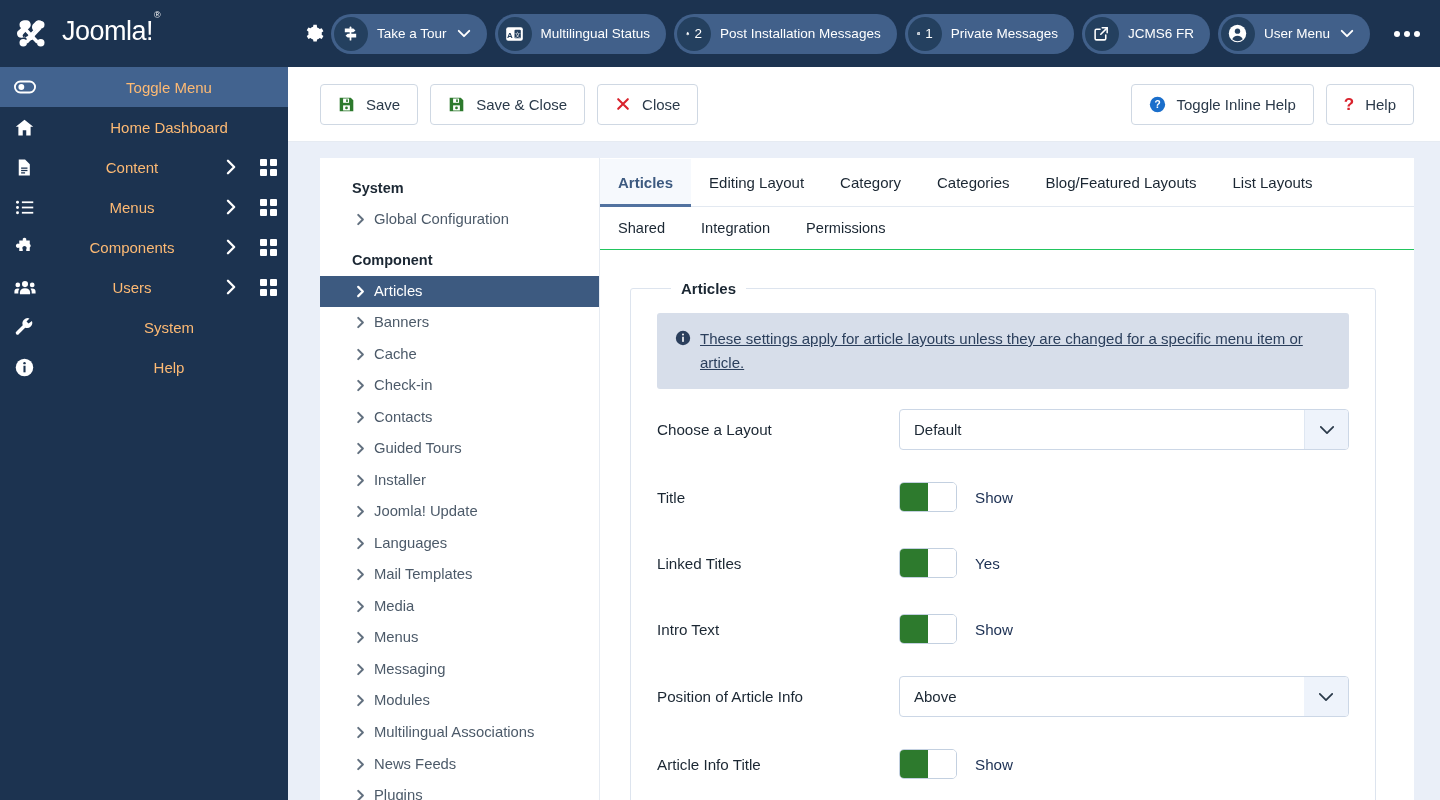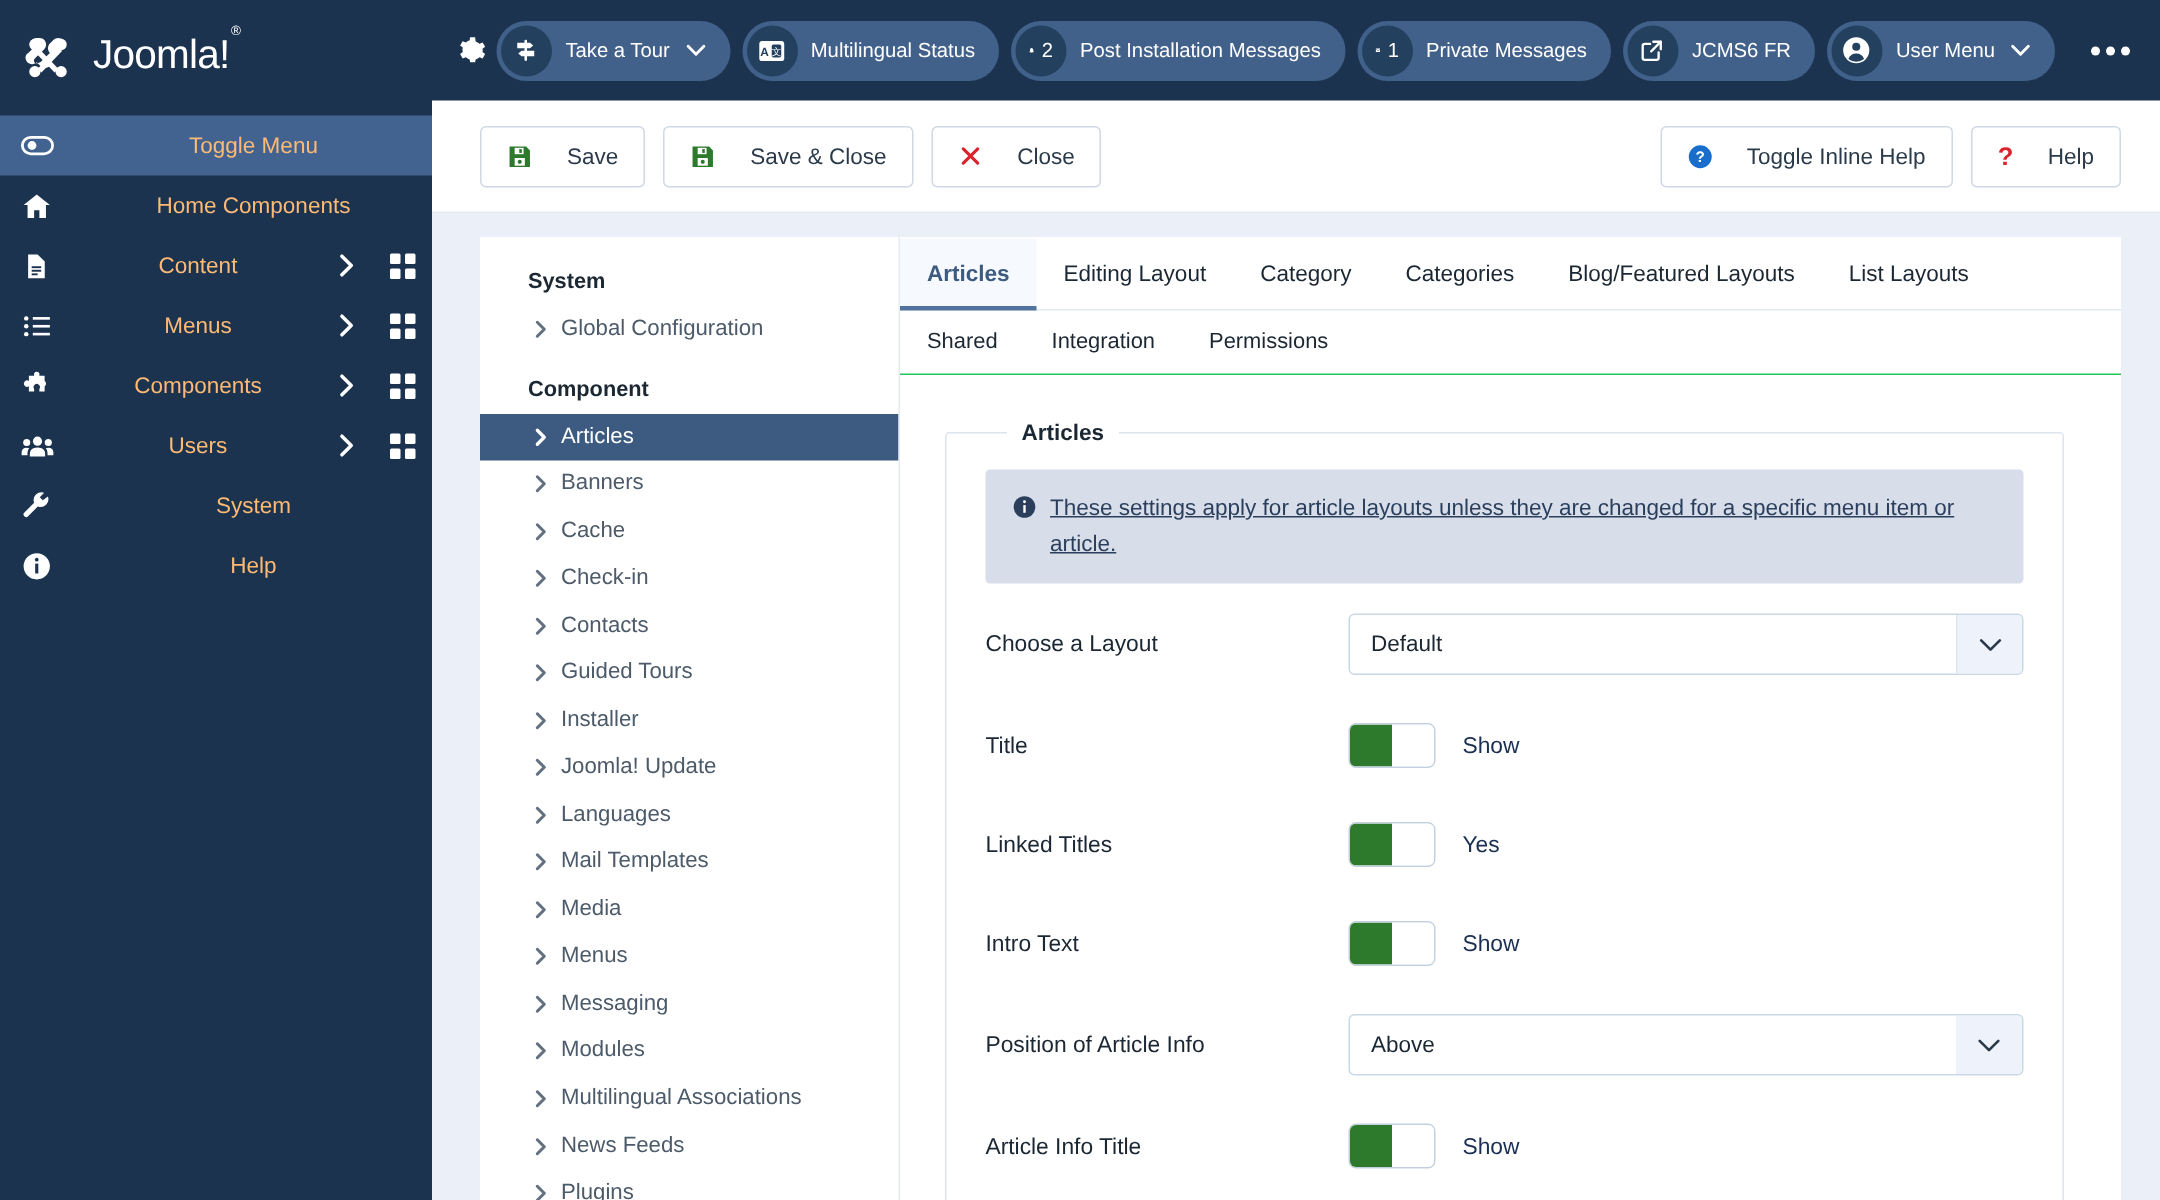--- a/index.html
+++ b/index.html
@@ -13,21 +13,21 @@
   .app { width: 1440px; height: 800px; display: flex; position: relative; }
 
   
   .sidebar {
     width: 288px; flex: 0 0 288px; height: 800px;
     background: #1c3350;
     display: flex; flex-direction: column;
     position: relative; z-index: 5;
   }
   .brand {
-    height: 77px; display: flex; align-items: center;
+    height: 67px; display: flex; align-items: center;
     padding-left: 12px; gap: 10px;
   }
   .brand-mark { width: 40px; height: 40px; flex: 0 0 40px; }
   .brand-text {
     color: #fff; font-size: 27px; letter-spacing: -0.5px;
     font-weight: 400; position: relative; top: -2px;
   }
   .brand-text sup { font-size: 9px; position: relative; top: -12px; left: 1px; }
 
   .nav-item {
@@ -93,21 +93,21 @@
   .kebab i { width: 6px; height: 6px; border-radius: 50%; background: #fff; display: block; }
 
   
   .toolbar {
     height: 75px; flex: 0 0 75px; background: #fff;
     display: flex; align-items: center;
     padding: 0 26px 0 32px; gap: 12px;
     border-bottom: 1px solid #e6ebf2;
   }
   .btn {
-    display: flex; align-items: center; gap: 23px;
+    display: flex; align-items: center; gap: 11px;
     height: 41px; padding: 0 17px;
     border: 1px solid #cfd8e3; border-radius: 4px;
     background: #fff; color: #2b3a4a; font-size: 15px;
     cursor: pointer; font-family: inherit; white-space: nowrap;
   }
   .spacer { flex: 1 1 auto; }
 
   
   .content {
     flex: 1 1 auto; background: #eaeff8;
@@ -243,21 +243,21 @@
       </span>
       <span class="nav-label">Toggle Menu</span>
     </div>
 
     <div class="nav-item">
       <span class="nav-icon">
         <svg width="21" height="21" viewBox="0 0 24 24" fill="#fff">
             <path d="M12 3L2 11h3v10h5v-6h4v6h5V11h3z"></path>
           </svg>
       </span>
-      <span class="nav-label">Home Components</span>
+      <span class="nav-label">Home Dashboard</span>
     </div>
 
     <div class="nav-item">
       <span class="nav-icon">
         <svg width="19" height="21" viewBox="0 0 24 24" fill="#fff">
             <path d="M6 2h8l6 6v14H6z"></path>
             <rect x="9" y="12" width="8" height="1.6" fill="#1c3350"></rect>
             <rect x="9" y="15" width="8" height="1.6" fill="#1c3350"></rect>
             <rect x="9" y="18" width="5" height="1.6" fill="#1c3350"></rect>
           </svg>

